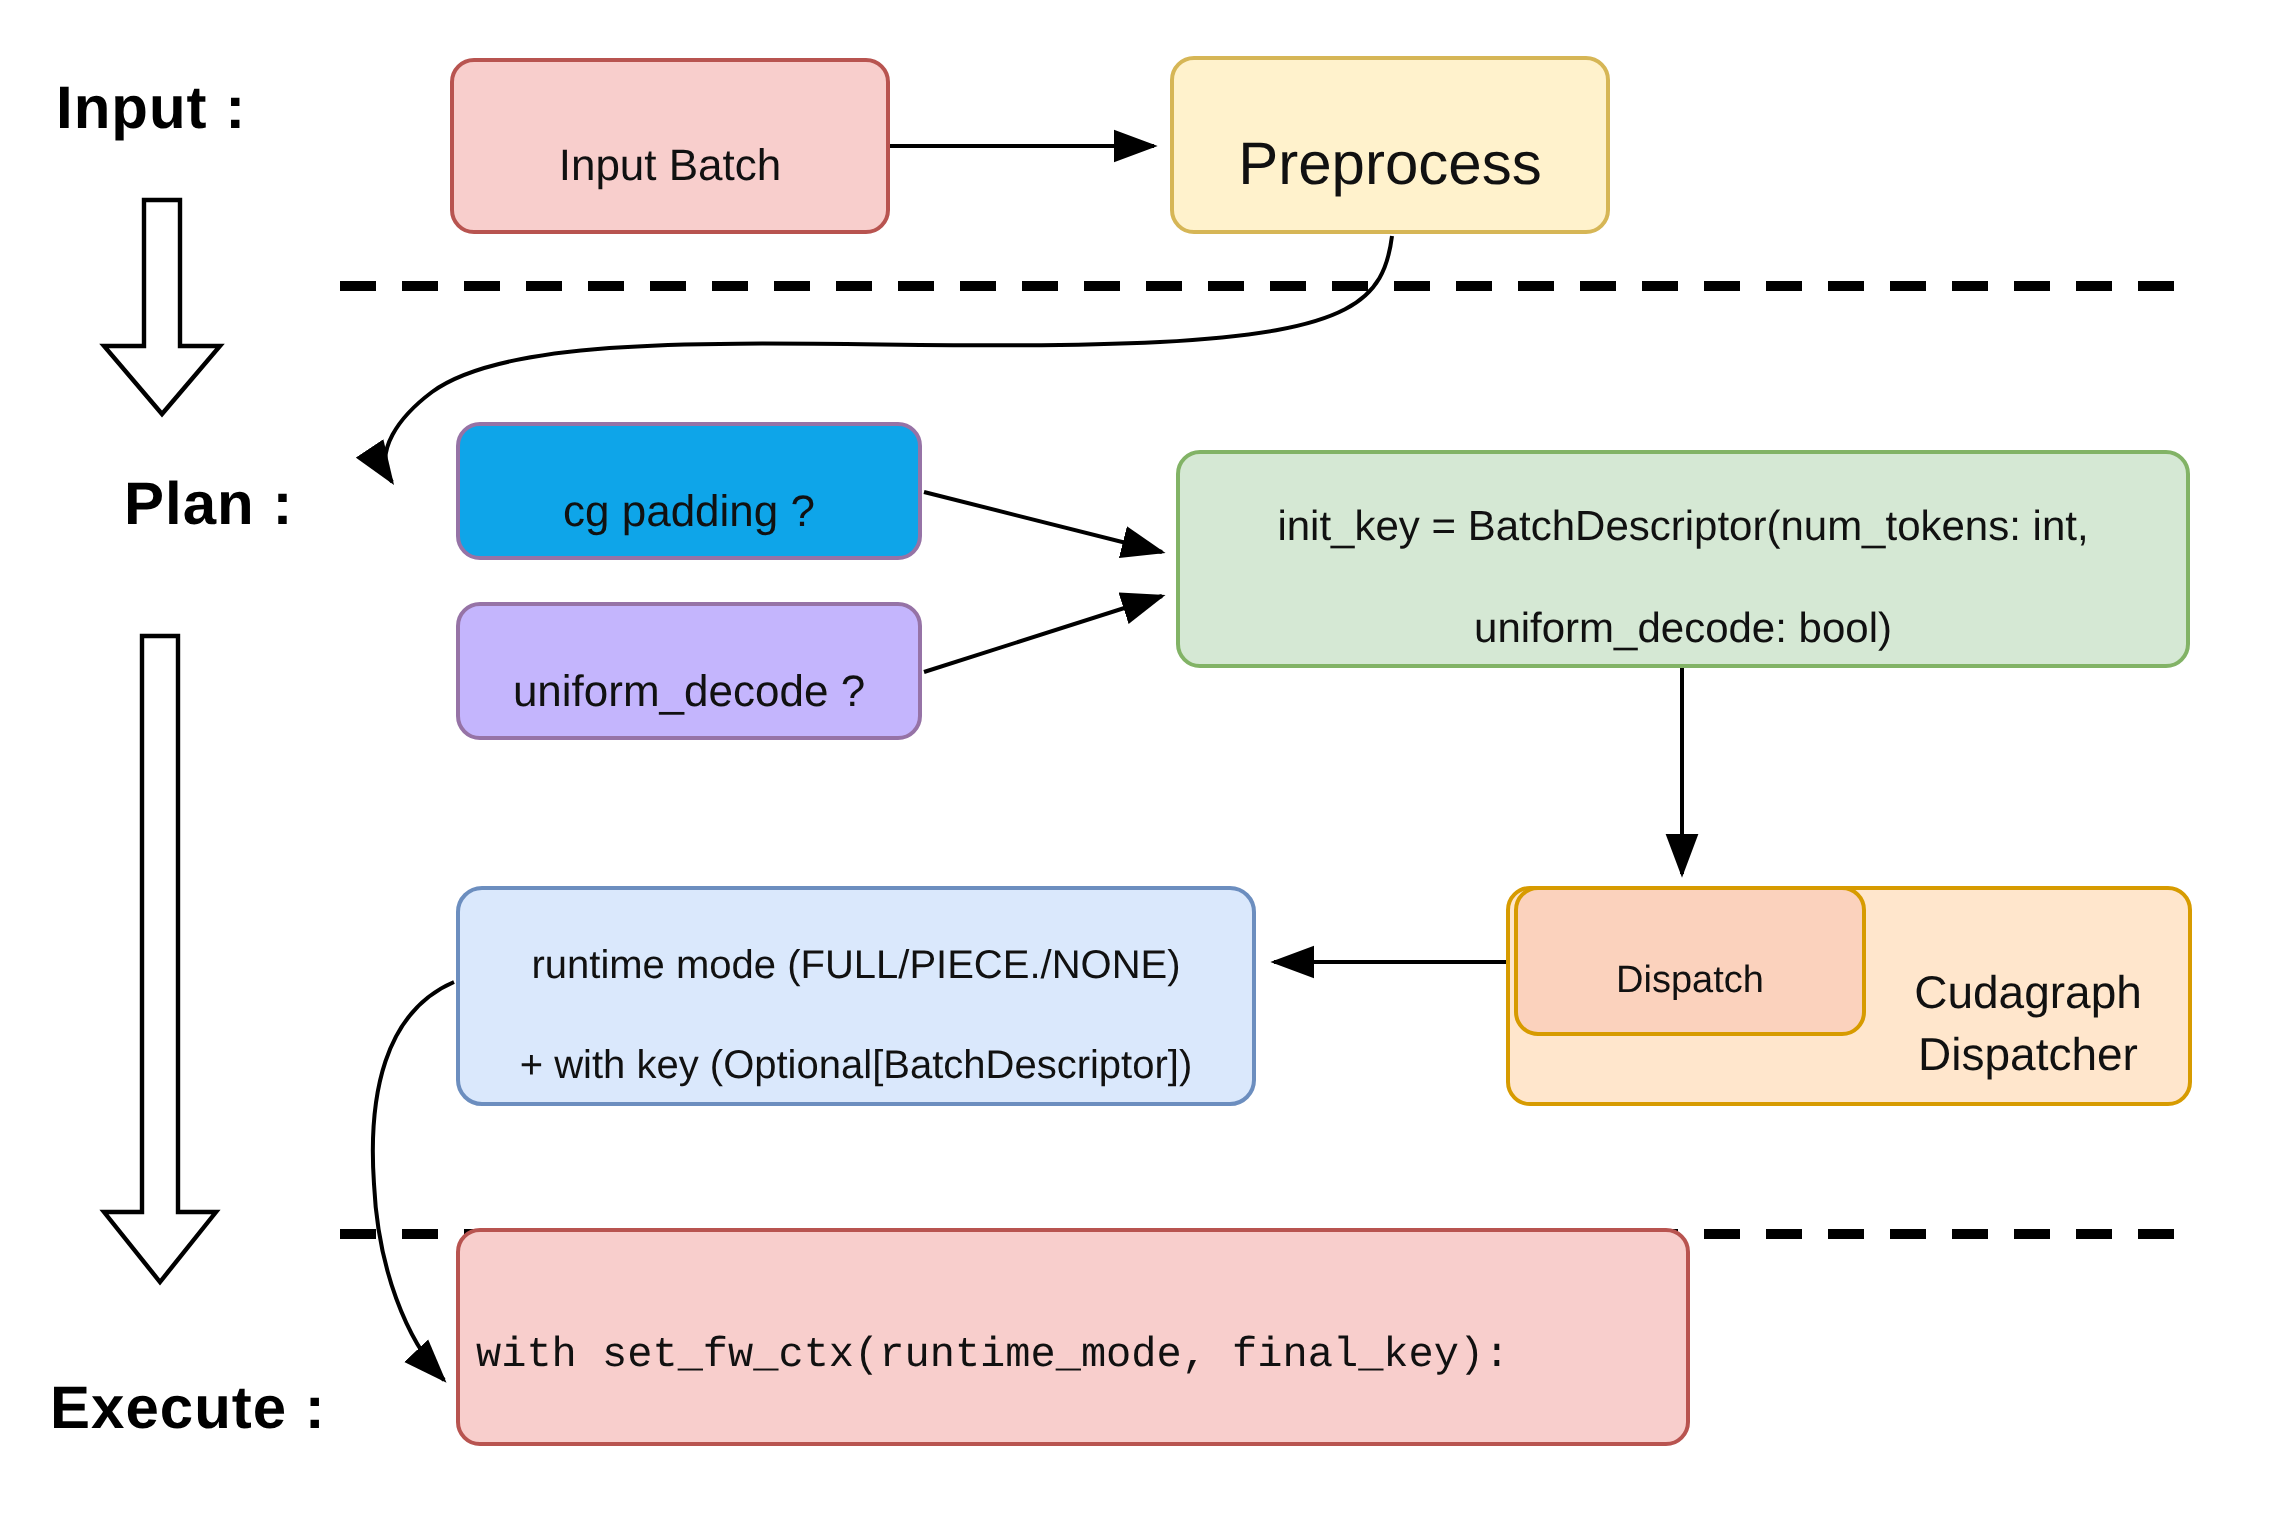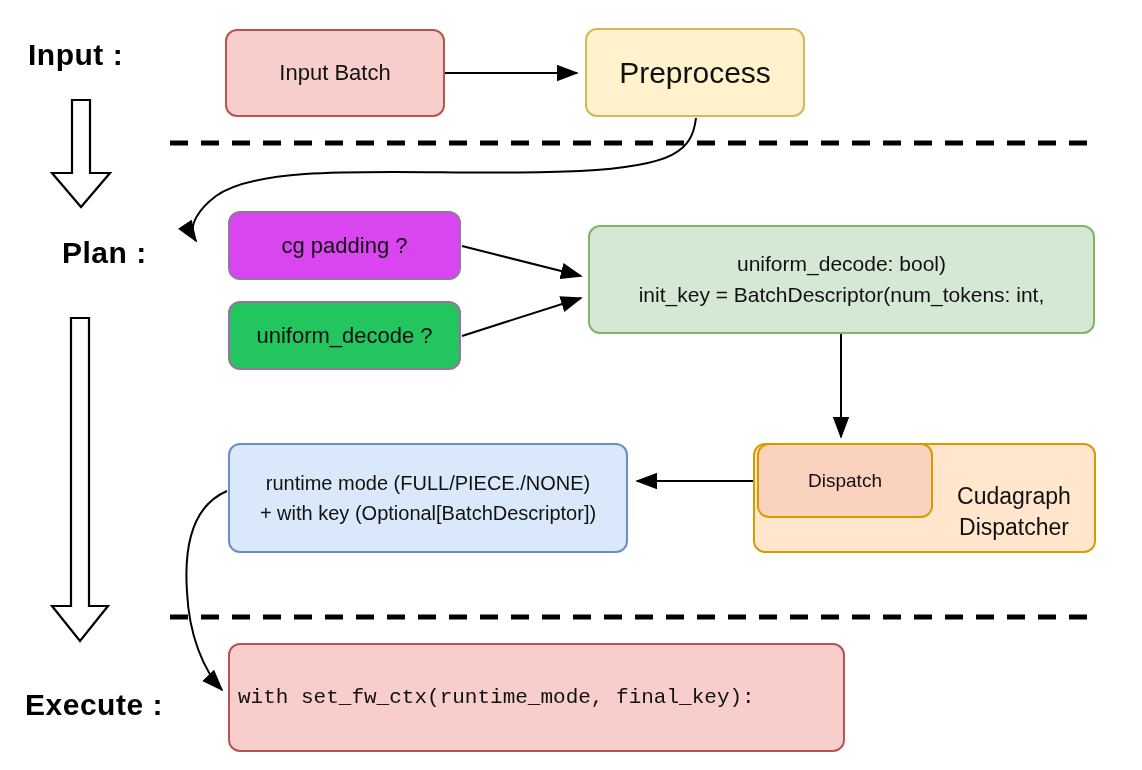--- a/index.html
+++ b/index.html
@@ -32,35 +32,35 @@
     border: 2px solid #000;
     border-radius: 12px;
     display: flex;
     flex-direction: column;
     align-items: center;
     justify-content: center;
     text-align: center;
     color: #111111;
     box-sizing: border-box;
   }
-  .node .line { display: block; }
+  .node .line { display: block; margin-top: 20px; }
   #node-input-batch     { left:225px; top:29px;  width:220px; height:88px;  font-size:22px; }
   #node-preprocess      { left:585px; top:28px;  width:220px; height:89px;  font-size:30px; }
   #node-cg-padding      { left:228px; top:211px; width:233px; height:69px;  font-size:22px; }
   #node-uniform-decode  { left:228px; top:301px; width:233px; height:69px;  font-size:22px; }
   #node-init-key        { left:588px; top:225px; width:507px; height:109px; font-size:21px; line-height:1.45; }
   #node-cudagraph       { left:753px; top:443px; width:343px; height:110px; z-index:2; }
   #node-dispatch        { left:757px; top:443px; width:176px; height:75px;  font-size:19px; z-index:3;text-align:right; }
   #label-cudagraph {
     position:absolute; left:938px; top:443px; width:152px; height:138px; z-index:3;
     display:flex; align-items:center; justify-content:center; text-align:center;
     font-size:23px; color:#111111; line-height:1.35;
   }
   #node-runtime-mode    { left:228px; top:443px; width:400px; height:110px; font-size:20px; line-height:1.5; }
-  #node-execute-code    { left:228px; top:643px; width:617px; height:109px;
+  #node-execute-code    { left:228px; top:614px; width:617px; height:109px;
                           font-family:"Liberation Mono", monospace; font-size:21px;
                           align-items:flex-start; text-align:left; padding-left:8px; line-height:1.5; }
   .code-line { white-space: pre; }
   #stage-input   { left:28px;  top:38px;  }
   #stage-plan    { left:42px;  top:236px;margin-left:20px; }
   #stage-execute { left:25px;  top:672px;margin-top:16px; }
 </style>
 </head>
 <body>
 
@@ -93,42 +93,42 @@
   <div class="stage-label" id="stage-execute">Execute :</div>
 
   <div class="node" id="node-input-batch" style="background: rgb(248, 206, 204); border-color: rgb(184, 84, 80);">
     <span class="line">Input Batch</span>
   </div>
 
   <div class="node" id="node-preprocess" style="background: rgb(255, 242, 204); border-color: rgb(214, 182, 86);">
     <span class="line">Preprocess</span>
   </div>
 
-  <div class="node" id="node-cg-padding" style="background: #d946ef; border-color: rgb(150, 115, 166);">
+  <div class="node" id="node-cg-padding" style="background: #0ea5e9; border-color: rgb(150, 115, 166);">
     <span class="line">cg padding ?</span>
   </div>
 
-  <div class="node" id="node-uniform-decode" style="background: #22c55e; border-color: rgb(150, 115, 166);">
+  <div class="node" id="node-uniform-decode" style="background: #c4b5fd; border-color: rgb(150, 115, 166);">
     <span class="line">uniform_decode ?</span>
   </div>
 
   <div class="node" id="node-init-key" style="background: rgb(213, 232, 212); border-color: rgb(130, 179, 102);">
+    <span class="line">init_key = BatchDescriptor(num_tokens: int,</span>
     <span class="line">uniform_decode: bool)</span>
-    <span class="line">init_key = BatchDescriptor(num_tokens: int,</span>
   </div>
 
   <div class="node" id="node-cudagraph" style="background: rgb(255, 230, 204); border-color: rgb(215, 155, 0);">
   </div>
   <div id="label-cudagraph">Cudagraph Dispatcher</div>
 
   <div class="node" id="node-dispatch" style="background: rgb(251, 210, 189); border-color: rgb(215, 155, 0);">
     <span class="line">Dispatch</span>
   </div>
 
-  <div class="node" id="node-runtime-mode" style="background: rgb(218, 232, 252); border-color: rgb(108, 142, 191);">
+  <div class="node" id="node-runtime-mode" style="background: rgb(218, 232, 252); border-color: rgb(108, 142, 191); border-radius: 13px;">
     <span class="line">runtime mode (FULL/PIECE./NONE)</span>
     <span class="line">+ with key (Optional[BatchDescriptor])</span>
   </div>
 
   <div class="node" id="node-execute-code" style="background: rgb(248, 206, 204); border-color: rgb(184, 84, 80);">
     <span class="line code-line">with set_fw_ctx(runtime_mode, final_key):</span>
   </div>
 
 </div>
 

